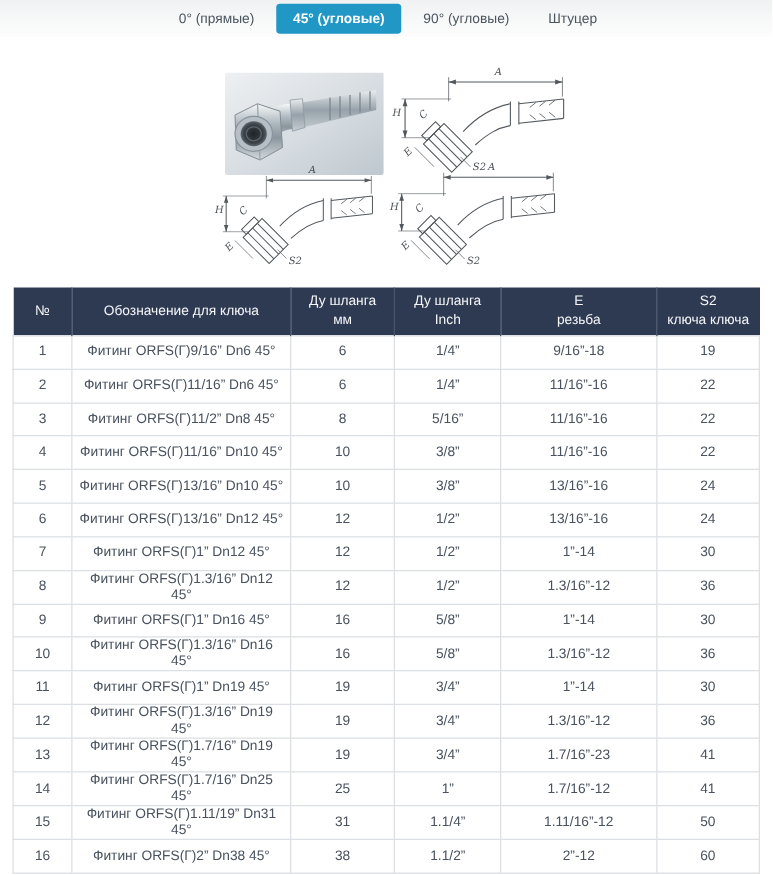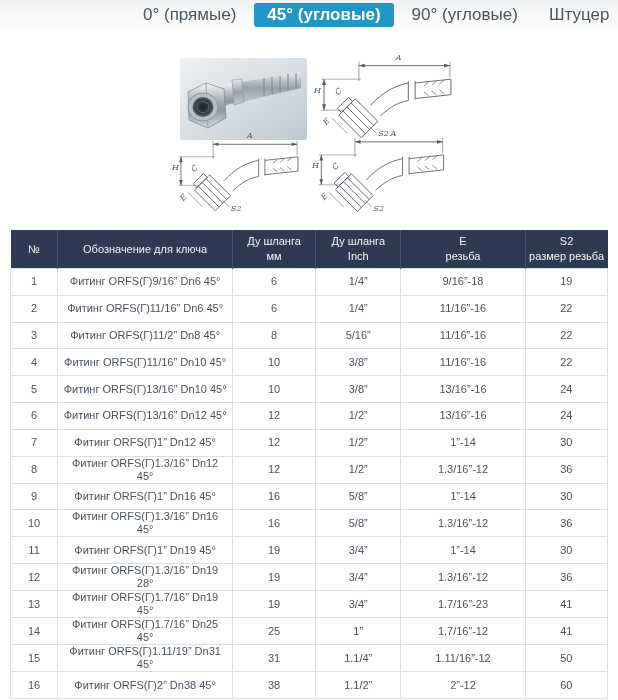--- a/index.html
+++ b/index.html
@@ -6,21 +6,21 @@
   body{font-family:"Liberation Sans", sans-serif; -webkit-font-smoothing:antialiased;}
   .page{position:relative;width:618px;height:700px;background:#ffffff;overflow:hidden;}
 
   
   .topbar{
     position:absolute;top:0;left:0;width:618px;height:30px;
     background:linear-gradient(180deg,#f0f1f2 0%,#f8f9f9 60%,#fdfdfd 100%);
     display:flex;align-items:center;padding-left:130px;box-sizing:border-box;gap:5px;
   }
   .tab{
-    border:none;background:transparent;color:#4b555f;font-size:17px;
+    border:none;background:transparent;color:#4b555f;font-size:11px;
     font-family:"Liberation Sans",sans-serif;padding:5px 13px;border-radius:3px;
     cursor:pointer;white-space:nowrap;line-height:14px;
   }
   .tab.active{background:#2097c5;color:#ffffff;font-weight:bold;}
 
   
   .media{position:absolute;top:30px;left:0;width:618px;height:200px;background:#ffffff;}
   .photo{position:absolute;left:180px;top:28px;width:127px;height:82px;}
   .fig{position:absolute;}
   .fig-1{left:314px;top:24px;width:146px;height:92px;}
@@ -216,21 +216,21 @@
           <th>
             <div>Ду шланга</div>
             <div>Inch</div>
           </th>
           <th>
             <div>E</div>
             <div>резьба</div>
           </th>
           <th>
             <div>S2</div>
-            <div>размер резьба</div>
+            <div>ключа ключа</div>
           </th>
         </tr>
       </thead>
     <tbody>
         <tr>
           <td>1</td>
           <td>Фитинг ORFS(Г)9/16” Dn6 45°</td>
           <td>6</td>
           <td>1/4”</td>
           <td>9/16”-18</td>
@@ -311,21 +311,21 @@
         <tr>
           <td>11</td>
           <td>Фитинг ORFS(Г)1” Dn19 45°</td>
           <td>19</td>
           <td>3/4”</td>
           <td>1”-14</td>
           <td>30</td>
         </tr>
         <tr>
           <td>12</td>
-          <td>Фитинг ORFS(Г)1.3/16” Dn19 28°</td>
+          <td>Фитинг ORFS(Г)1.3/16” Dn19 45°</td>
           <td>19</td>
           <td>3/4”</td>
           <td>1.3/16”-12</td>
           <td>36</td>
         </tr>
         <tr>
           <td>13</td>
           <td>Фитинг ORFS(Г)1.7/16” Dn19 45°</td>
           <td>19</td>
           <td>3/4”</td>

